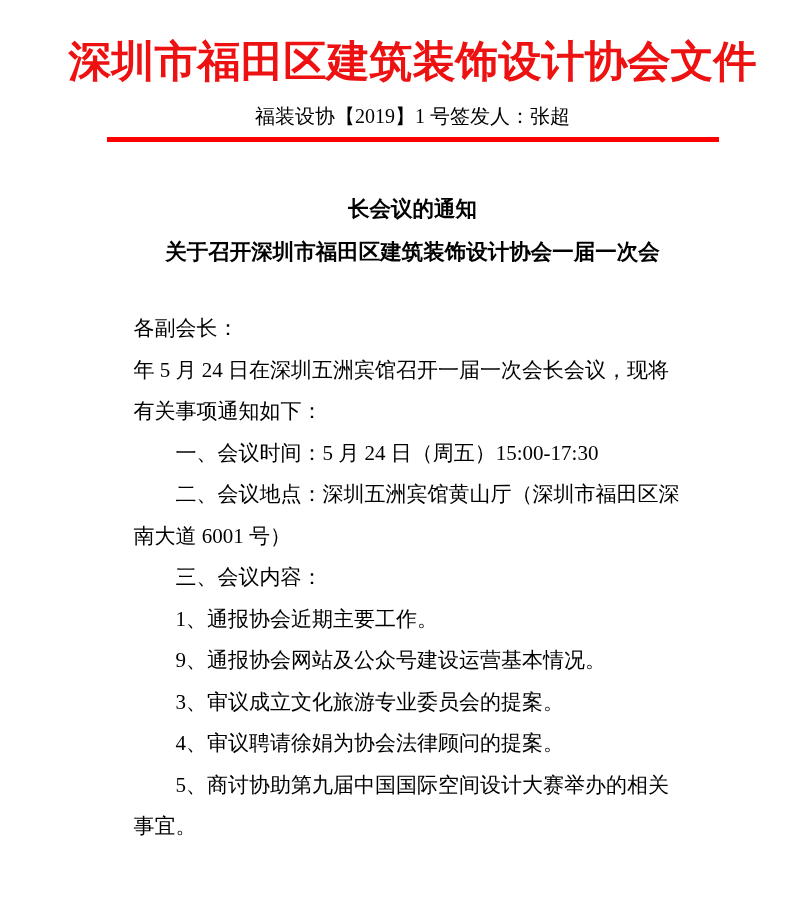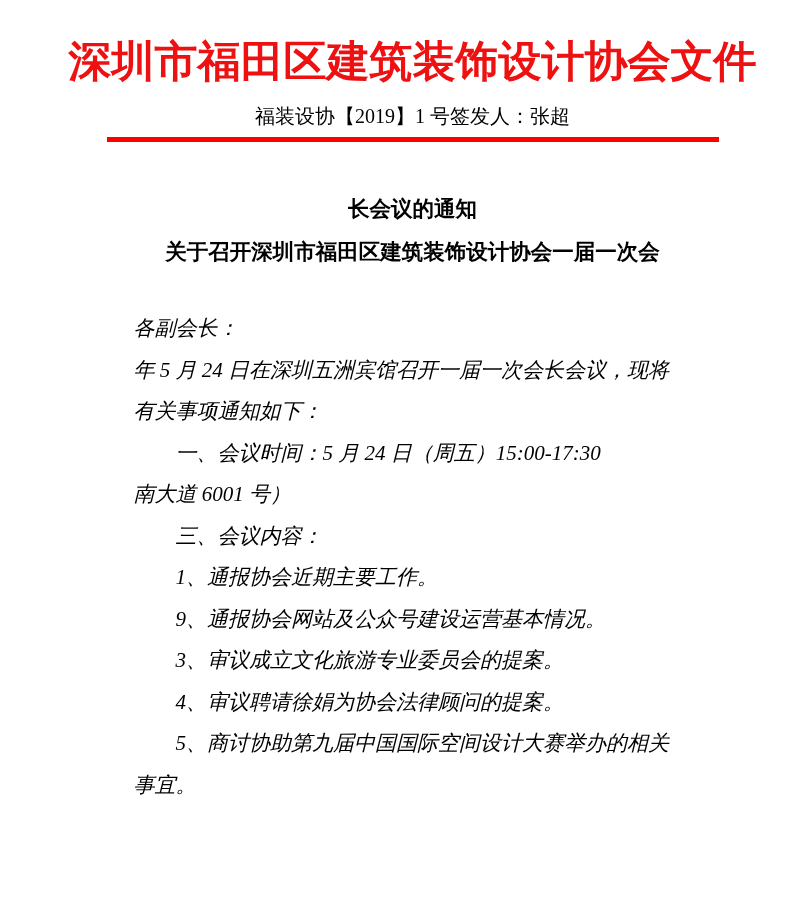--- a/index.html
+++ b/index.html
@@ -51,21 +51,20 @@
     line-height: 43px;
   }
   .body-text {
     width: 558px;
     margin: 34px auto 0 auto;
     font-size: 21px;
     line-height: 41.5px;
   }
   .body-text .line {
     white-space: nowrap;
-    font-style: italic;
   }
   .body-text .ind {
     text-indent: 42px;
   }
 </style>
 </head>
 <body>
 
 <div class="page">
 
@@ -81,20 +80,21 @@
   <div class="notice-title">
     <div class="title-line">长会议的通知</div>
     <div class="title-line">关于召开深圳市福田区建筑装饰设计协会一届一次会</div>
   </div>
 
   <div class="body-text">
     <div class="line">各副会长：</div>
     <div class="line">年 5 月 24 日在深圳五洲宾馆召开一届一次会长会议，现将</div>
     <div class="line">有关事项通知如下：</div>
     <div class="line ind">一、会议时间：5 月 24 日（周五）15:00-17:30</div>
+    <div class="line ind">二、会议地点：深圳五洲宾馆黄山厅（深圳市福田区深</div>
     <div class="line">南大道 6001 号）</div>
     <div class="line ind">三、会议内容：</div>
     <div class="line ind">1、通报协会近期主要工作。</div>
     <div class="line ind">9、通报协会网站及公众号建设运营基本情况。</div>
     <div class="line ind">3、审议成立文化旅游专业委员会的提案。</div>
     <div class="line ind">4、审议聘请徐娟为协会法律顾问的提案。</div>
     <div class="line ind">5、商讨协助第九届中国国际空间设计大赛举办的相关</div>
     <div class="line">事宜。</div>
   </div>
 

